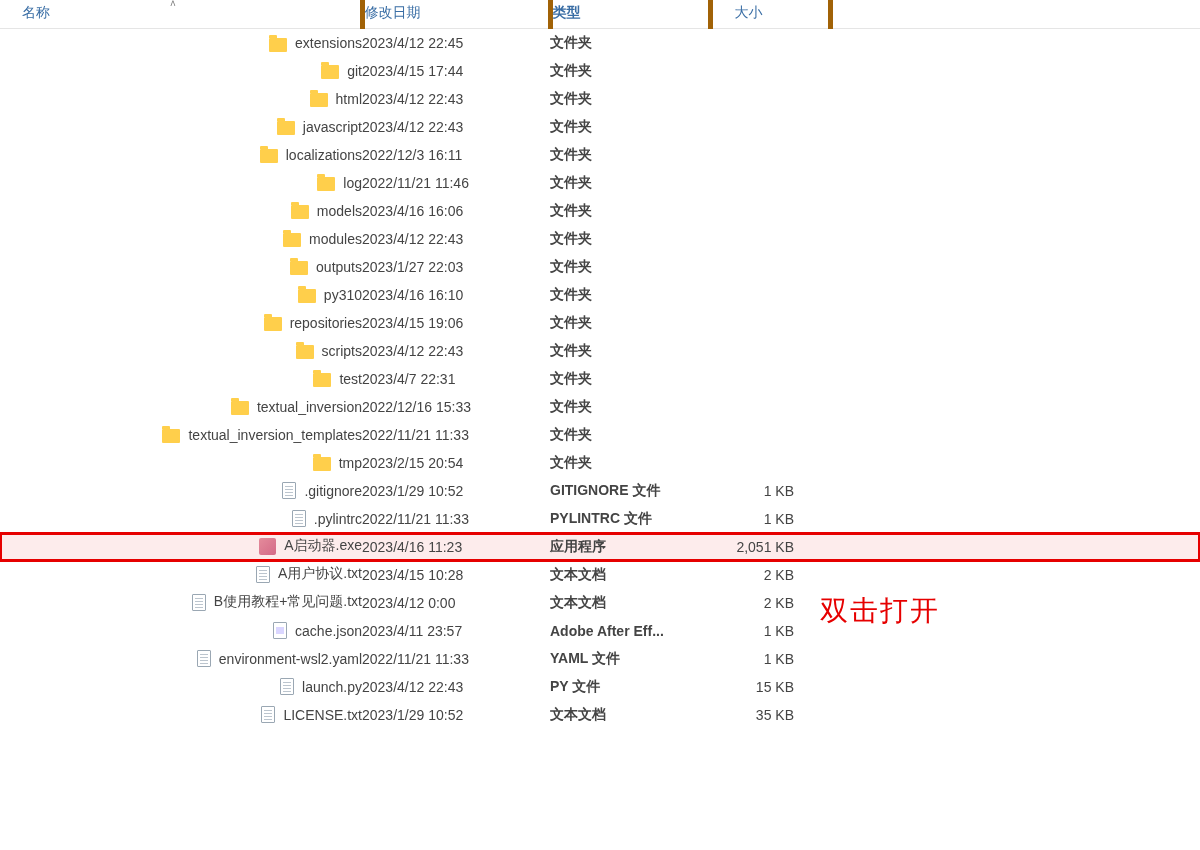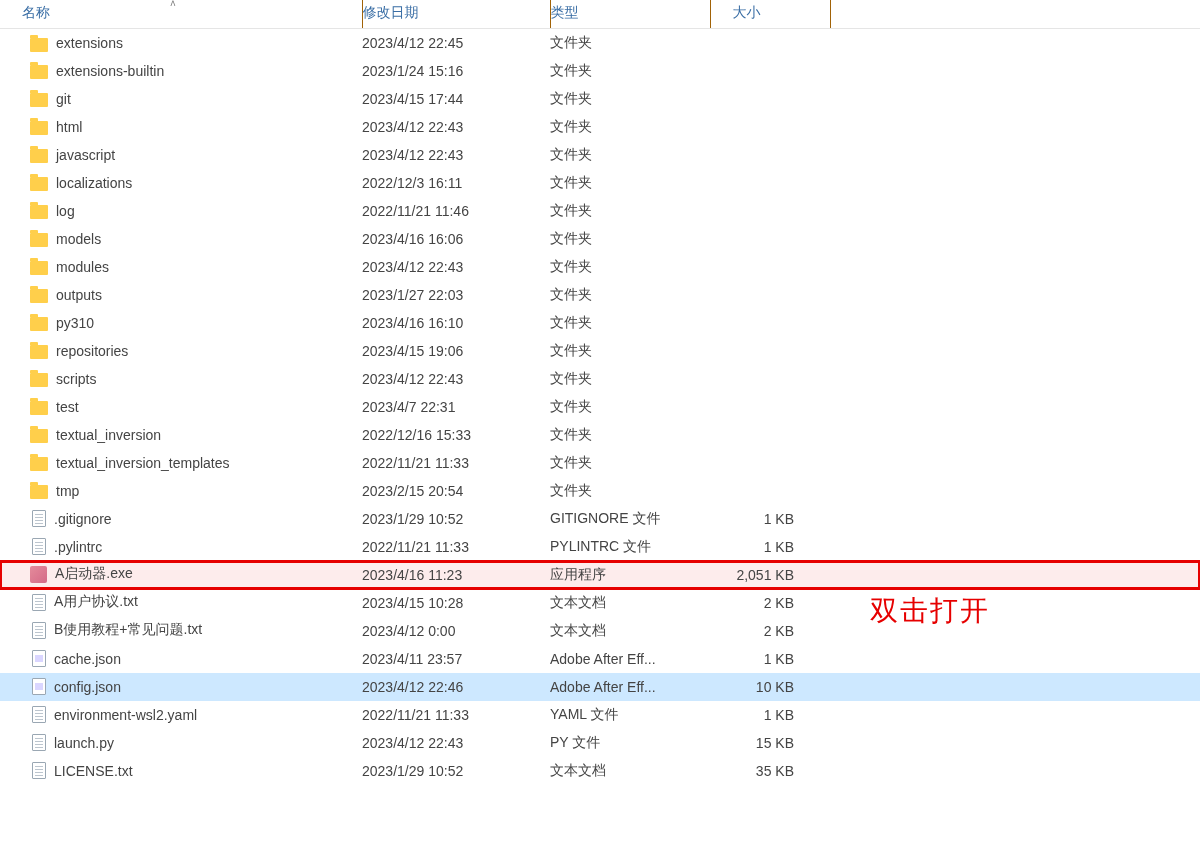--- a/index.html
+++ b/index.html
@@ -19,36 +19,37 @@
   }
   .header-row td {
     border-bottom: 1px solid #e5e5e5;
     padding: 4px 0 6px 0;
     color: #3a6ea5;
     font-size: 14px;
     position: relative;
   }
   .header-row .col-name { padding-left: 22px; }
   .header-row .sep {
-    border-right: 1px solid #a16207;
+    border-right: 5px solid #a16207;
     padding-right: 10px;
   }
   .col-name { width: 362px; }
   .col-date { width: 188px; }
-  .col-type { width: 160px; }
+  .col-type { width: 160px; font-weight: bold; }
   .col-size { width: 120px; text-align: right; padding-right: 20px; }
   .row td {
     padding: 4px 0;
     vertical-align: middle;
     height: 28px;
     color: #444;
   }
   .row .name-cell {
     padding-left: 30px;
     white-space: nowrap;
+    text-align: right;
   }
   .row .date-cell { color: #444; }
   .row .type-cell { color: #444; }
   .row .size-cell { text-align: right; padding-right: 36px; color: #444; }
   .icon {
     display: inline-block;
     width: 18px;
     height: 18px;
     vertical-align: middle;
     margin-right: 8px;
@@ -65,21 +66,21 @@
     background: #737373;
   }
   .row.highlighted td {
     background: #fdecec;
   }
   .annotation {
     position: absolute;
     color: #e60000;
     font-size: 28px;
     font-weight: 500;
-    left: 870px;
+    left: 820px;
     top: 592px;
     pointer-events: none;
     letter-spacing: 2px;
   }
   
   .ico-folder {
     background: #ffcf4b;
     border-radius: 1px;
     position: relative;
     height: 14px;
@@ -160,27 +161,20 @@
   </tbody>
     <tbody id="file-rows">
       <tr class="row">
         <td class="name-cell col-name"><span class="icon ico-folder"></span><span class="label">extensions</span></td>
         <td class="date-cell col-date">2023/4/12 22:45</td>
         <td class="type-cell col-type">文件夹</td>
         <td class="size-cell col-size"></td>
         <td></td>
       </tr>
       <tr class="row">
-        <td class="name-cell col-name"><span class="icon ico-folder"></span><span class="label">extensions-builtin</span></td>
-        <td class="date-cell col-date">2023/1/24 15:16</td>
-        <td class="type-cell col-type">文件夹</td>
-        <td class="size-cell col-size"></td>
-        <td></td>
-      </tr>
-      <tr class="row">
         <td class="name-cell col-name"><span class="icon ico-folder"></span><span class="label">git</span></td>
         <td class="date-cell col-date">2023/4/15 17:44</td>
         <td class="type-cell col-type">文件夹</td>
         <td class="size-cell col-size"></td>
         <td></td>
       </tr>
       <tr class="row">
         <td class="name-cell col-name"><span class="icon ico-folder"></span><span class="label">html</span></td>
         <td class="date-cell col-date">2023/4/12 22:43</td>
         <td class="type-cell col-type">文件夹</td>
@@ -311,27 +305,20 @@
         <td class="date-cell col-date">2023/4/12 0:00</td>
         <td class="type-cell col-type">文本文档</td>
         <td class="size-cell col-size">2 KB</td>
         <td></td>
       </tr>
       <tr class="row">
         <td class="name-cell col-name"><span class="icon ico-json"></span><span class="label">cache.json</span></td>
         <td class="date-cell col-date">2023/4/11 23:57</td>
         <td class="type-cell col-type">Adobe After Eff...</td>
         <td class="size-cell col-size">1 KB</td>
-        <td></td>
-      </tr>
-      <tr class="row selected">
-        <td class="name-cell col-name"><span class="icon ico-json"></span><span class="label">config.json</span></td>
-        <td class="date-cell col-date">2023/4/12 22:46</td>
-        <td class="type-cell col-type">Adobe After Eff...</td>
-        <td class="size-cell col-size">10 KB</td>
         <td></td>
       </tr>
       <tr class="row">
         <td class="name-cell col-name"><span class="icon ico-file"></span><span class="label">environment-wsl2.yaml</span></td>
         <td class="date-cell col-date">2022/11/21 11:33</td>
         <td class="type-cell col-type">YAML 文件</td>
         <td class="size-cell col-size">1 KB</td>
         <td></td>
       </tr>
       <tr class="row">

